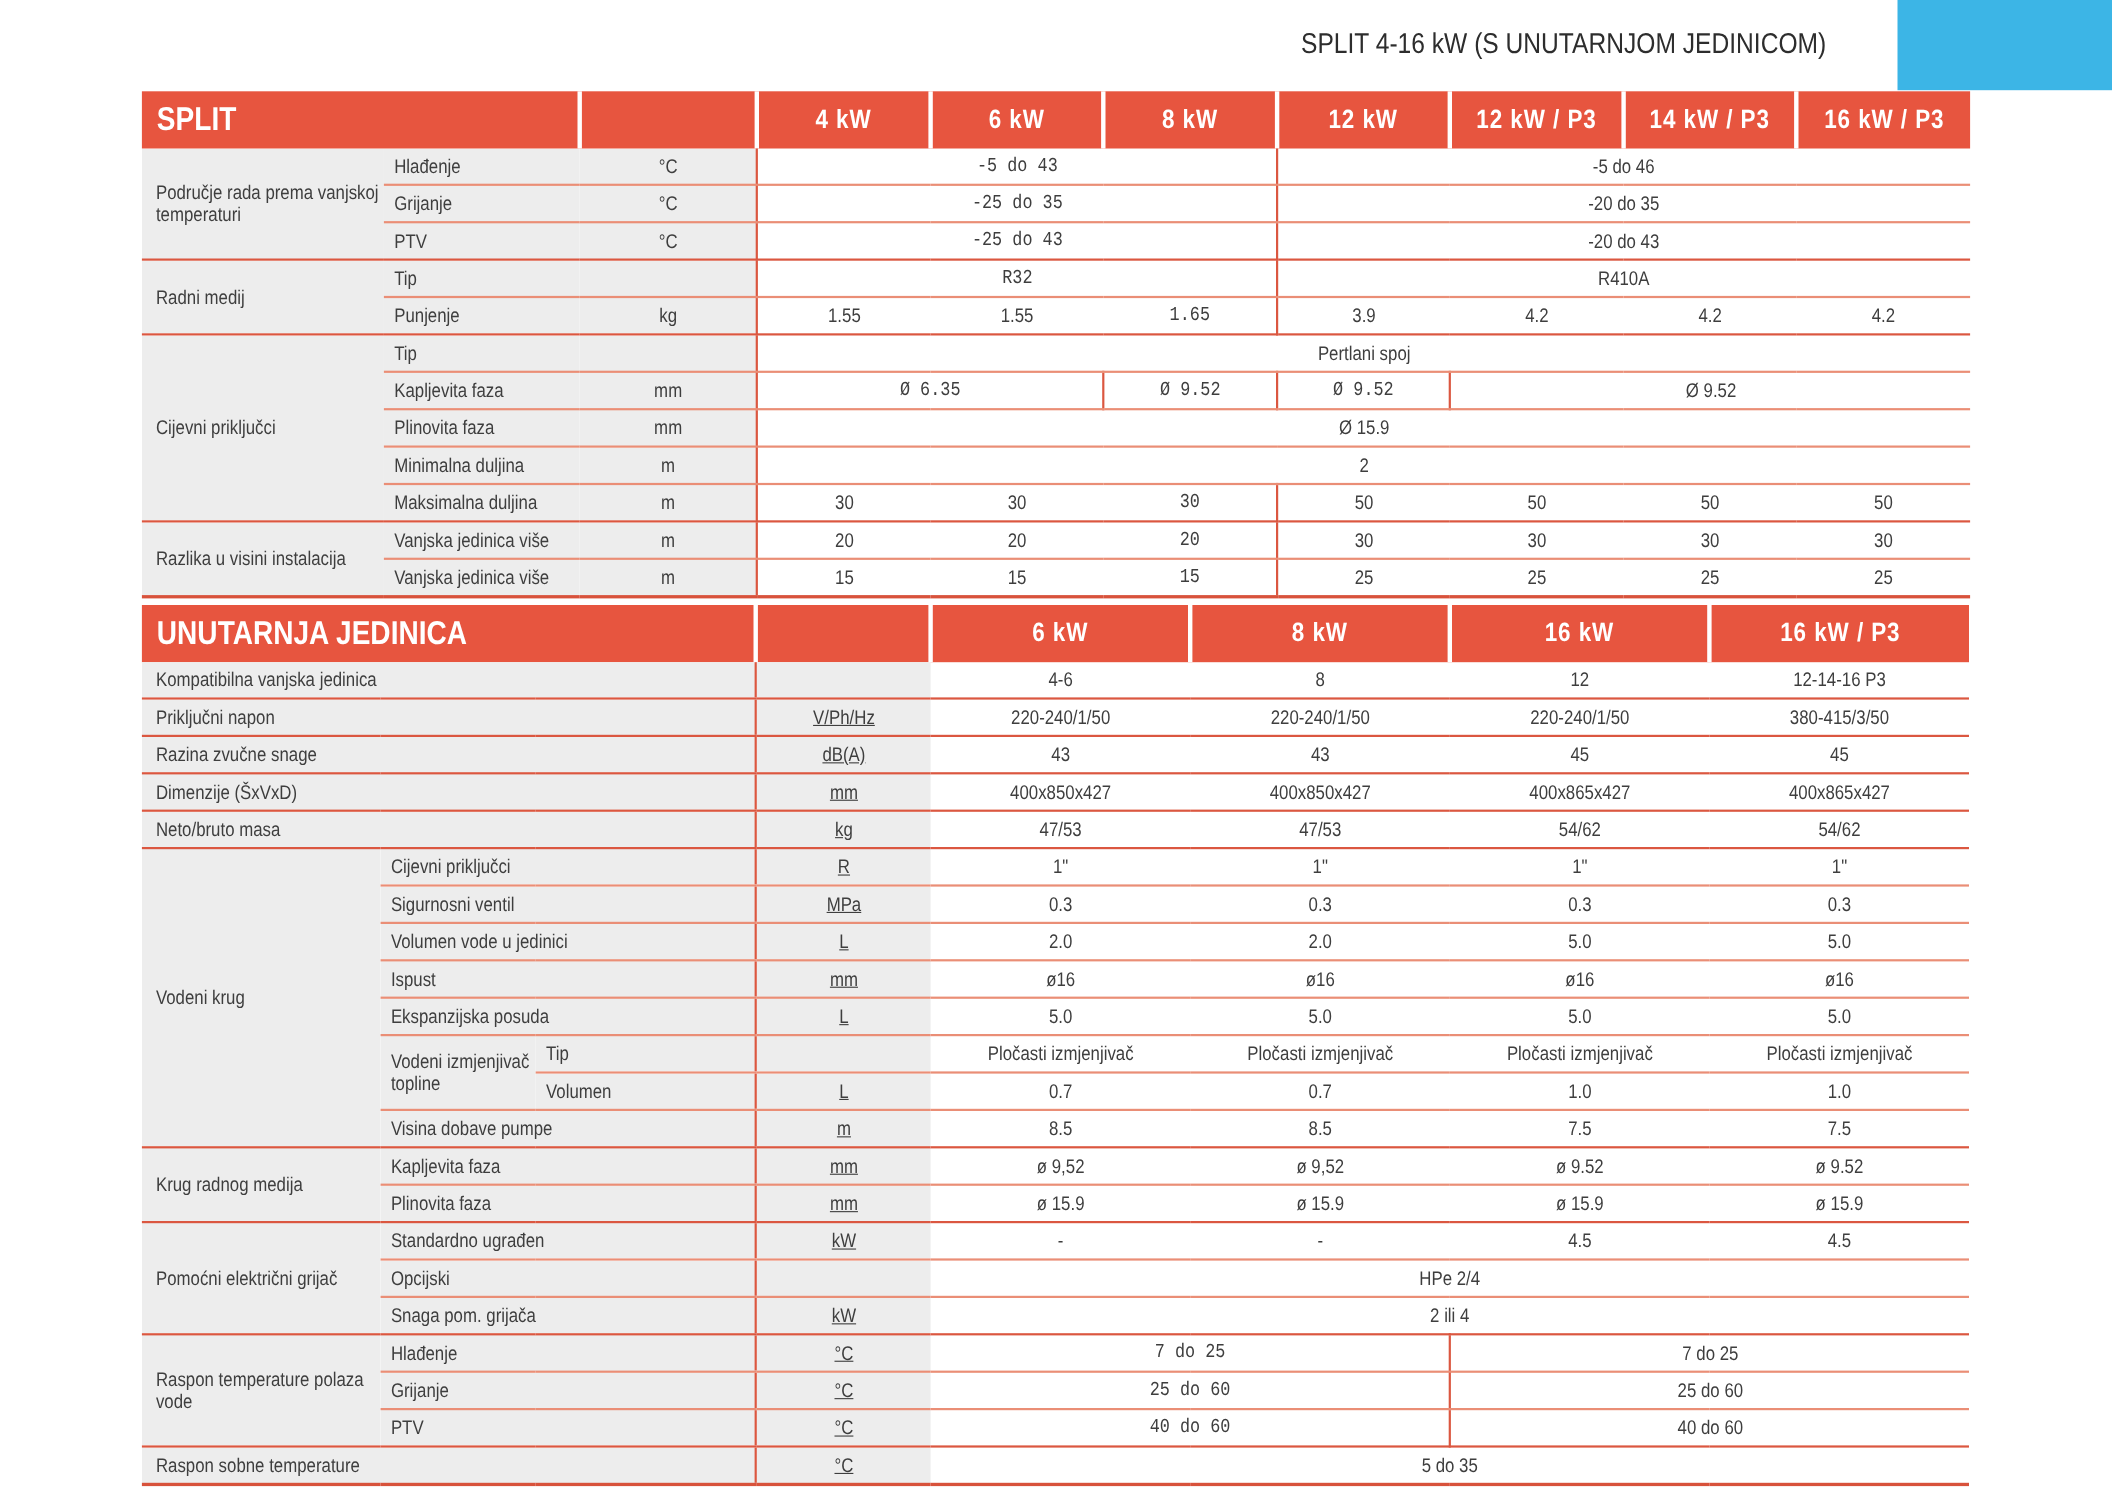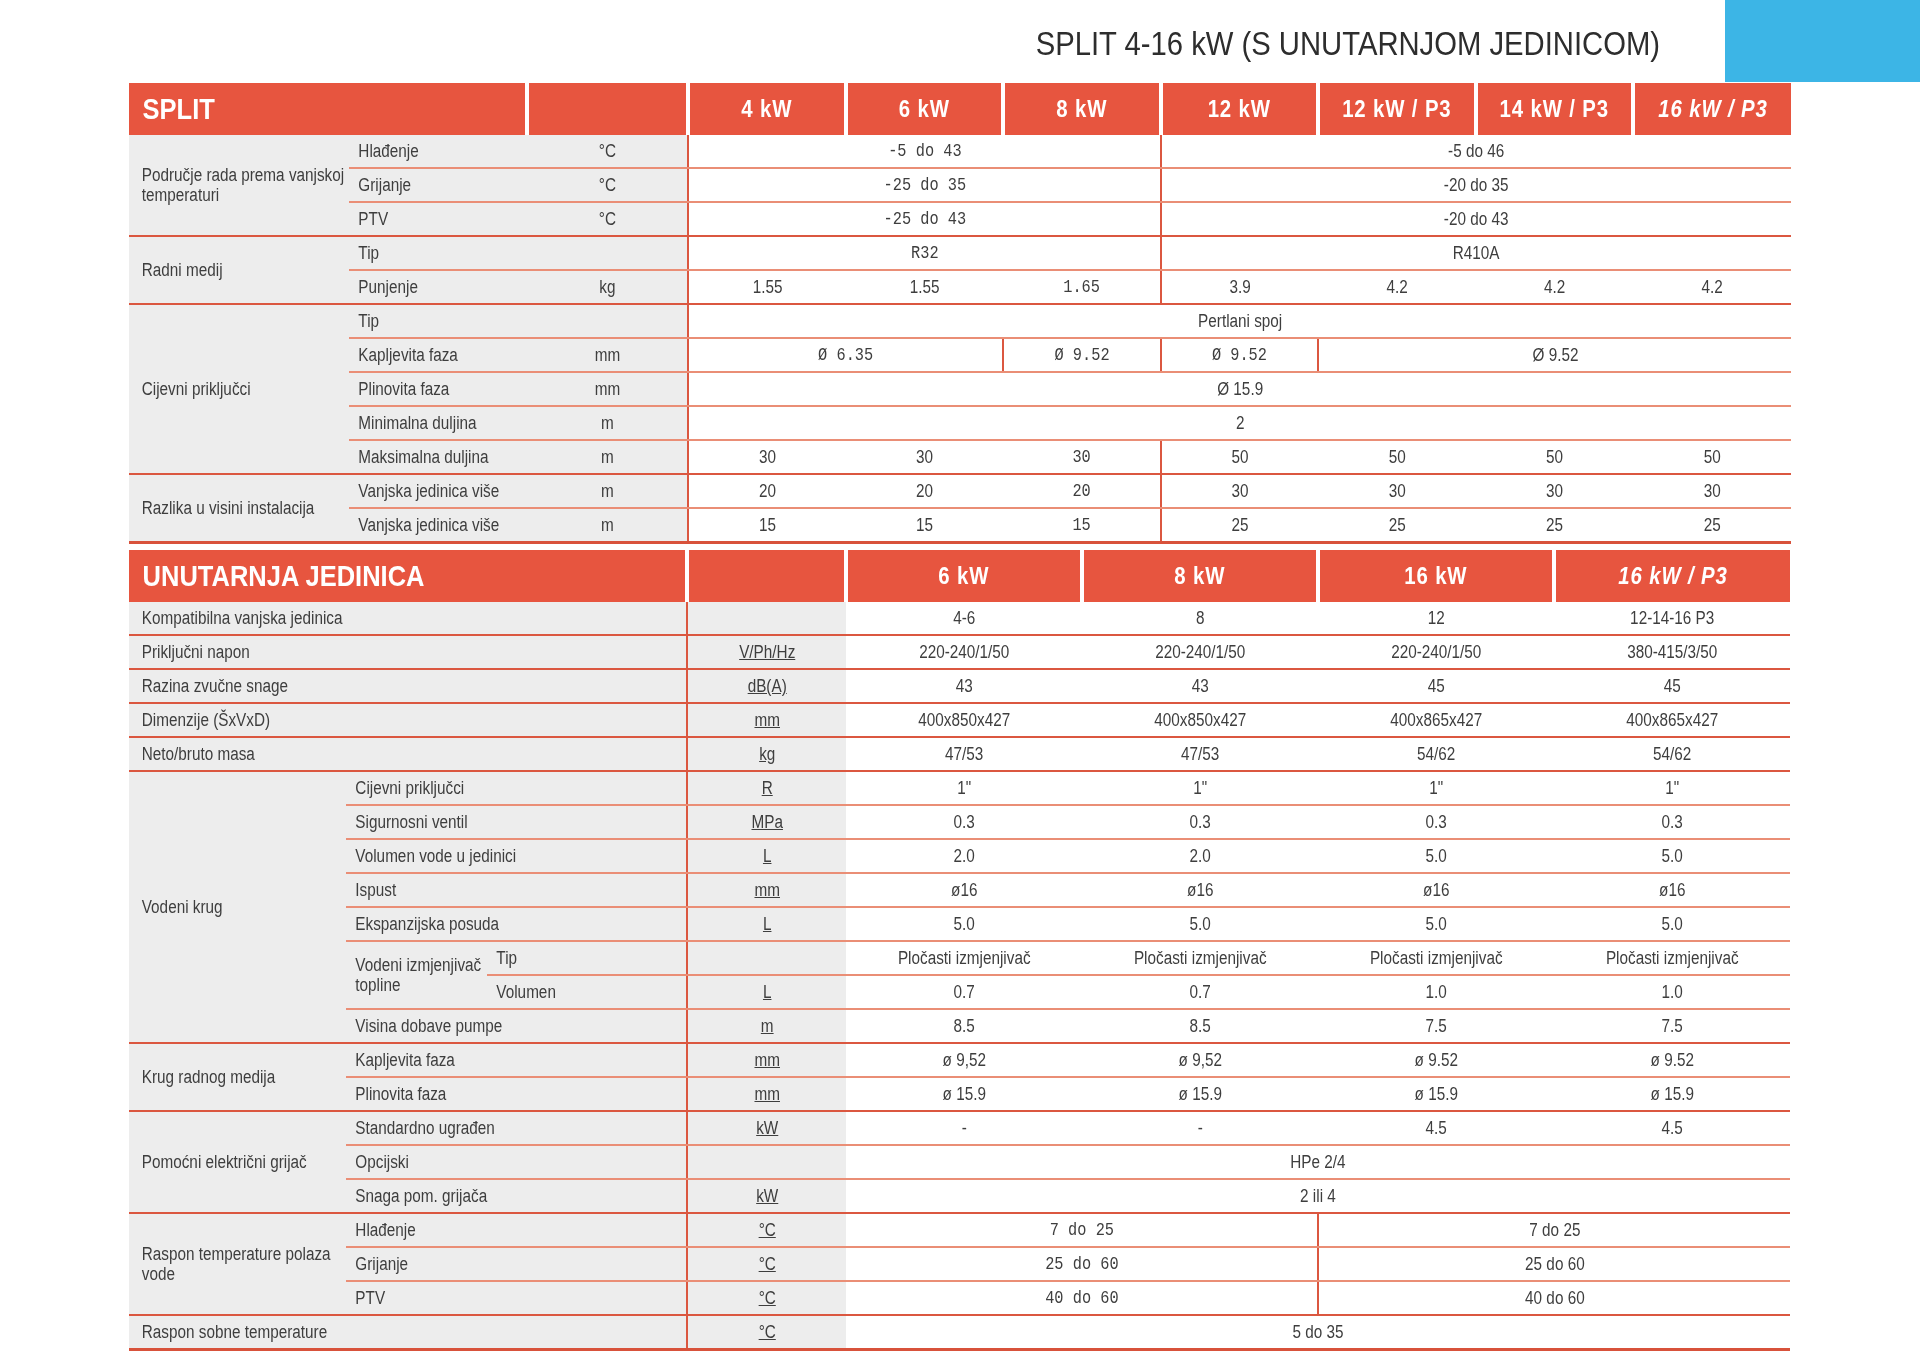--- a/index.html
+++ b/index.html
@@ -3,30 +3,30 @@
 <meta charset="utf-8">
 <style>
   :root{
     --red:#E7553F; --line-strong:#DB5740; --line-inner:#EA8E76; --line-heavy:#D8523B;
     --gray:#EDEDED; --text:#3E3E3E; --blue:#3CB5E6; --white:#FFFFFF;
   }
   html,body{margin:0;padding:0;background:#fff;}
   body{width:1920px;height:1358px;position:relative;font-family:"Liberation Sans",sans-serif;}
   .sheet{position:absolute;inset:0;background:#fff;overflow:hidden;}
   .blue-rect{position:absolute;top:0;right:0;width:195px;height:82px;background:var(--blue);}
-  .page-title{position:absolute;top:24px;right:260px;font-size:34px;color:#2d2d2d;white-space:nowrap;}
+  .page-title{position:absolute;top:24px;right:260px;font-size:26px;color:#2d2d2d;white-space:nowrap;}
   .page-title .sr{display:inline-block;transform:scaleX(0.86);transform-origin:100% 50%;}
 
   table.spec{position:absolute;border-collapse:collapse;table-layout:fixed;padding-left:12px;}
   #t1{left:129px;top:83px;}
   #t2{left:129px;top:550px;}
 
   th{background:var(--red);color:#fff;font-weight:bold;height:52px;padding:0;
      border-right:4px solid #fff;vertical-align:middle;}
-  th.last{border-right:none;font-style:italic;}
+  th.last{border-right:none;}
   th.ttl{text-align:left;font-size:30px;}
   th.ttl .sx{padding-left:16px;}
   th.col{font-size:24px;text-align:center;letter-spacing:1px;}
 
   td{height:32px;padding:0;color:var(--text);font-size:18px;vertical-align:middle;overflow:hidden;}
   td.glab,td.lab,td.sub,td.sub2,td.unit{background:var(--gray);}
   td.unit,td.val{text-align:center;}
   td.bi{border-bottom:2px solid var(--line-inner);}
   td.bg{border-bottom:2px solid var(--line-strong);}
   td.bB{border-bottom:3px solid var(--line-heavy);}

